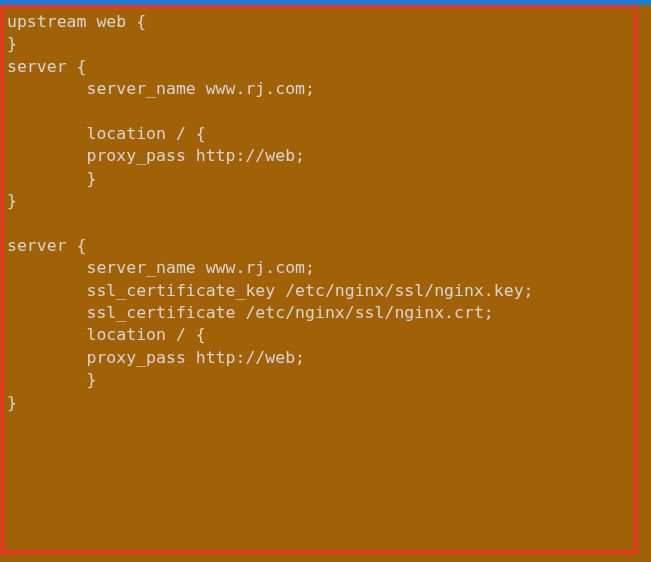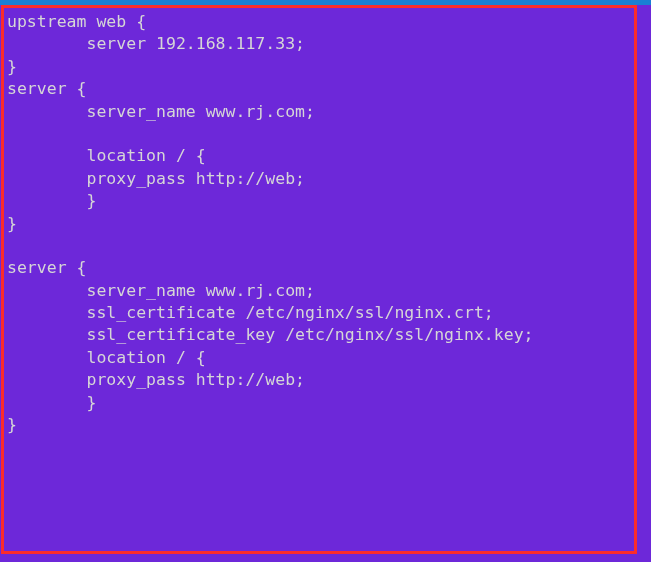--- a/index.html
+++ b/index.html
@@ -34,21 +34,21 @@
     border: 3px solid #fb2c2c;
     box-sizing: border-box;
     pointer-events: none;
   }
   #terminal {
     position: absolute;
     left: 0;
     top: 5px;
     width: 651px;
     height: 557px;
-    background: #6d28d9;
+    background: #a16207;
     padding: 6px 0 0 7px;
     box-sizing: border-box;
   }
   .code-line {
     display: block;
     height: 22.4px;
     line-height: 22.4px;
     font-size: 16.5px;
     font-family: "DejaVu Sans Mono", "Liberation Mono", monospace;
     color: #d6d6d6;
@@ -62,34 +62,33 @@
 </head>
 <body>
 
 <div id="screen">
 
   <div id="top-bar"></div>
 
   <div id="terminal">
     <div id="code-body">
         <span class="code-line">upstream web {</span>
-        <span class="code-line">        server 192.168.117.33;</span>
         <span class="code-line">}</span>
         <span class="code-line">server {</span>
         <span class="code-line">        server_name www.rj.com;</span>
         <span class="code-line blank"></span>
         <span class="code-line">        location / {</span>
         <span class="code-line">        proxy_pass http://web;</span>
         <span class="code-line">        }</span>
         <span class="code-line">}</span>
         <span class="code-line blank"></span>
         <span class="code-line">server {</span>
         <span class="code-line">        server_name www.rj.com;</span>
+        <span class="code-line">        ssl_certificate_key /etc/nginx/ssl/nginx.key;</span>
         <span class="code-line">        ssl_certificate /etc/nginx/ssl/nginx.crt;</span>
-        <span class="code-line">        ssl_certificate_key /etc/nginx/ssl/nginx.key;</span>
         <span class="code-line">        location / {</span>
         <span class="code-line">        proxy_pass http://web;</span>
         <span class="code-line">        }</span>
         <span class="code-line">}</span>
       </div>
   </div>
 
   <div id="annotation-box"></div>
 
 </div>

